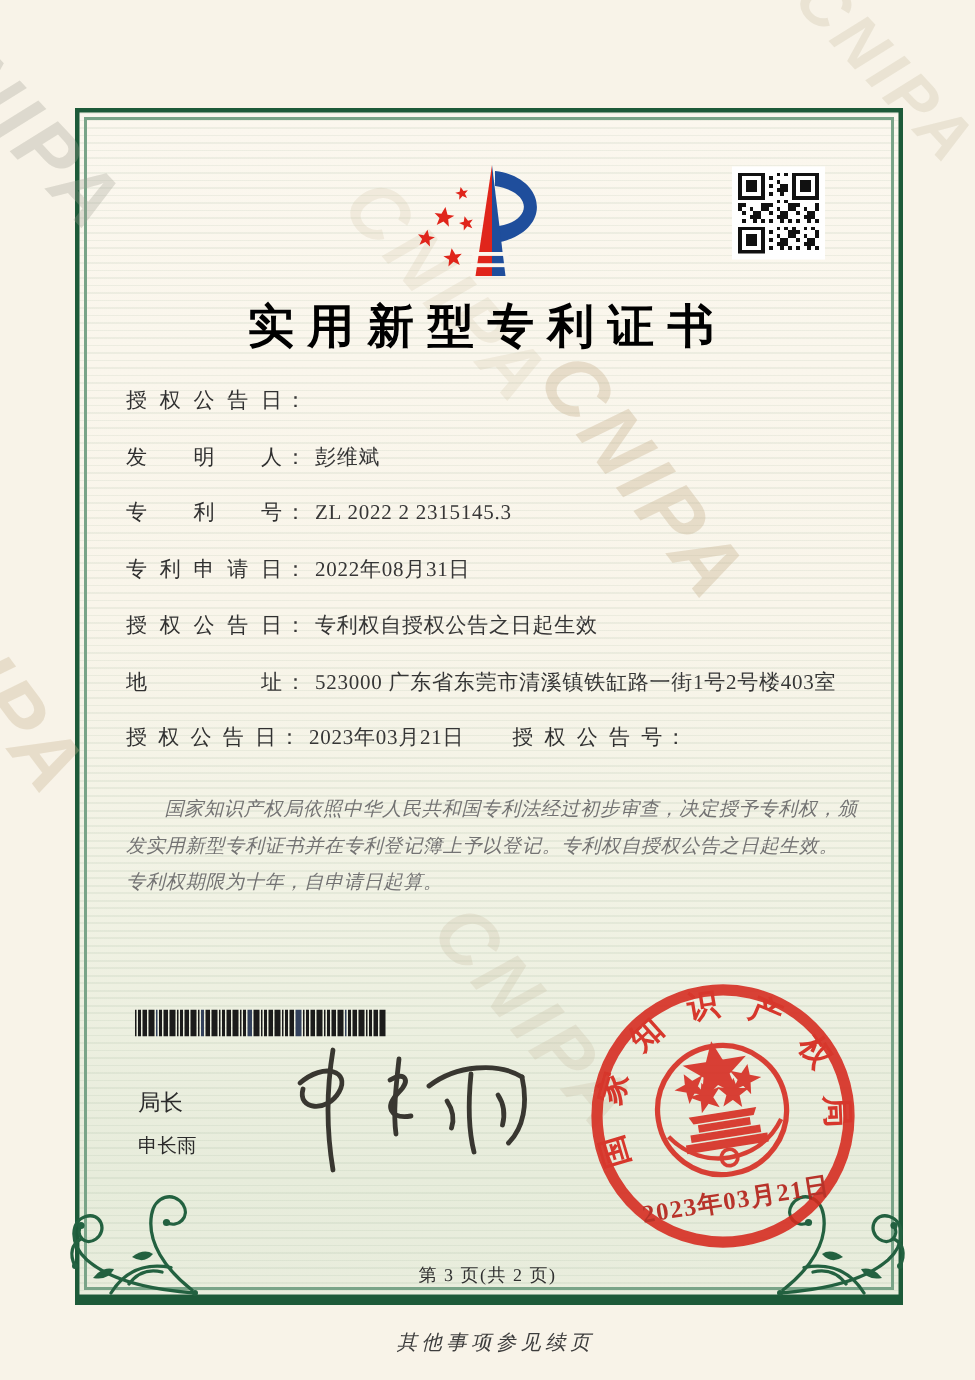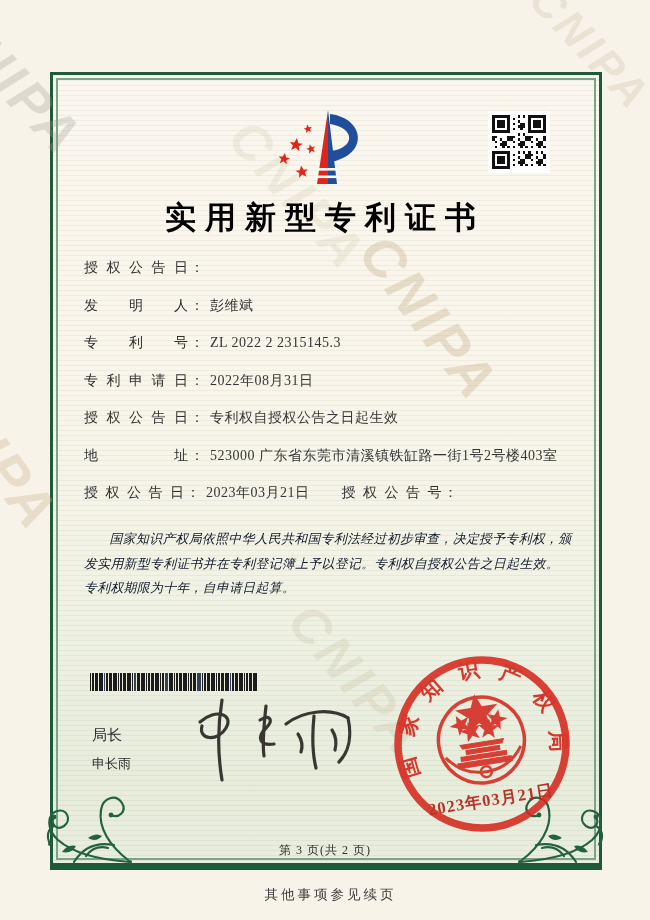--- a/index.html
+++ b/index.html
@@ -55,35 +55,35 @@
   .flabel{display:inline-block;width:104px;text-align:justify;text-align-last:justify;color:#303030;flex:none;}
   .fcolon{margin:0 6px 0 2px;flex:none;}
   .fvalue{letter-spacing:.5px;}
   .grant{display:flex;align-items:center;line-height:20px;}
   .grant .pair{display:flex;align-items:baseline;}
   .grant .pair2{margin-left:32px;}
   .glabel{display:inline-block;width:100px;text-align:justify;text-align-last:justify;color:#303030;flex:none;}
 
   .paras{
     position:absolute;left:84px;top:527px;width:488px;
-    font-size:12.8px;line-height:1.92;color:#0f172a;font-style:italic;letter-spacing:.4px;
+    font-size:12.8px;line-height:1.92;color:#737373;font-style:italic;letter-spacing:.4px;
   }
   .paras p{margin:0 0 7px 0;text-indent:2em;}
 
   .barcode{position:absolute;left:90px;top:673px;}
   .signer-title{position:absolute;left:92px;top:726px;font-size:15px;color:#2b2b2b;font-family:Liberation Mono, monospace;}
   .signer-name{position:absolute;left:92px;top:755px;font-size:13px;color:#2b2b2b;font-family:"Liberation Sans","DejaVu Sans",sans-serif;}
   .signature{position:absolute;left:182px;top:694px;}
 
   .seal{position:absolute;left:388px;top:650px;transform:rotate(-9deg);mix-blend-mode:multiply;opacity:.93;}
 
   .page-no{position:absolute;left:0;right:0;top:842px;text-align:center;font-size:12px;color:#2f2f2f;letter-spacing:1px;}
   .cont-note{
     position:absolute;left:11px;right:0;top:886px;text-align:center;
-    font-size:13.5px;letter-spacing:3px;color:#3c3c3c;
+    font-size:13.5px;font-style:italic;letter-spacing:3px;color:#3c3c3c;
   }
 </style>
 </head>
 <body>
 
 <div class="page">
 
   <div class="frame"></div>
 
   <div class="wm wm1">CNIPA</div>

